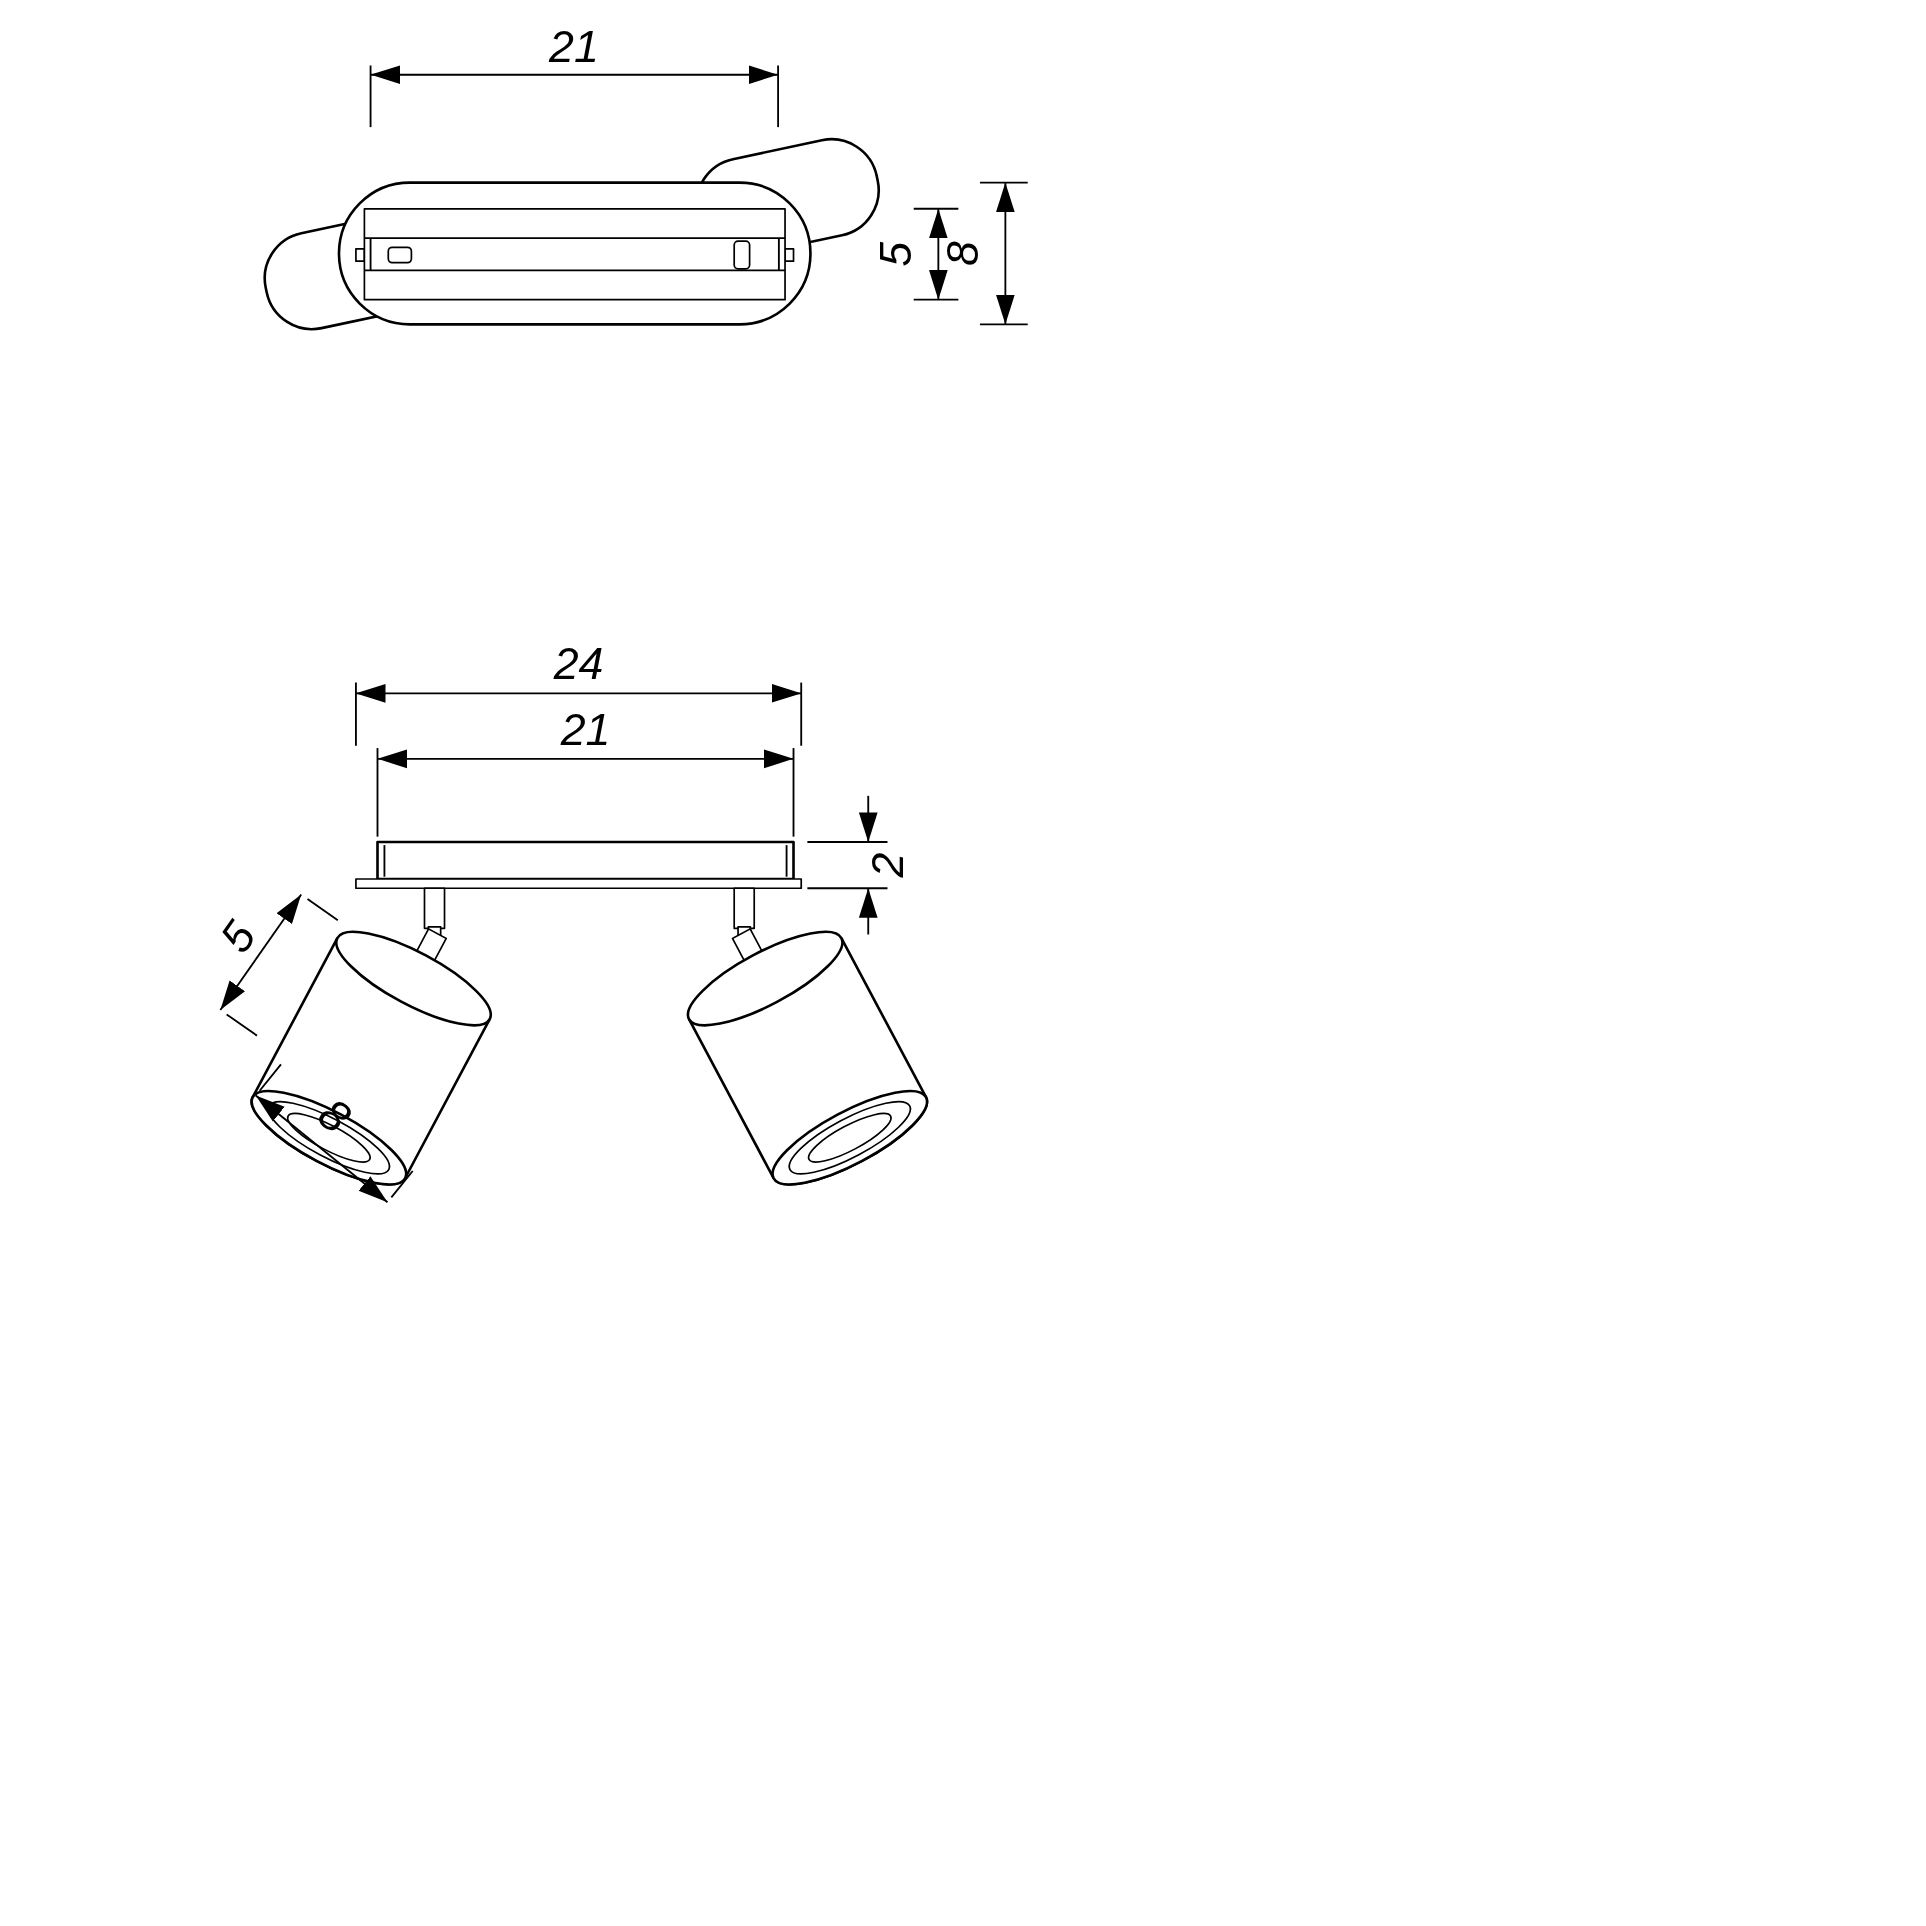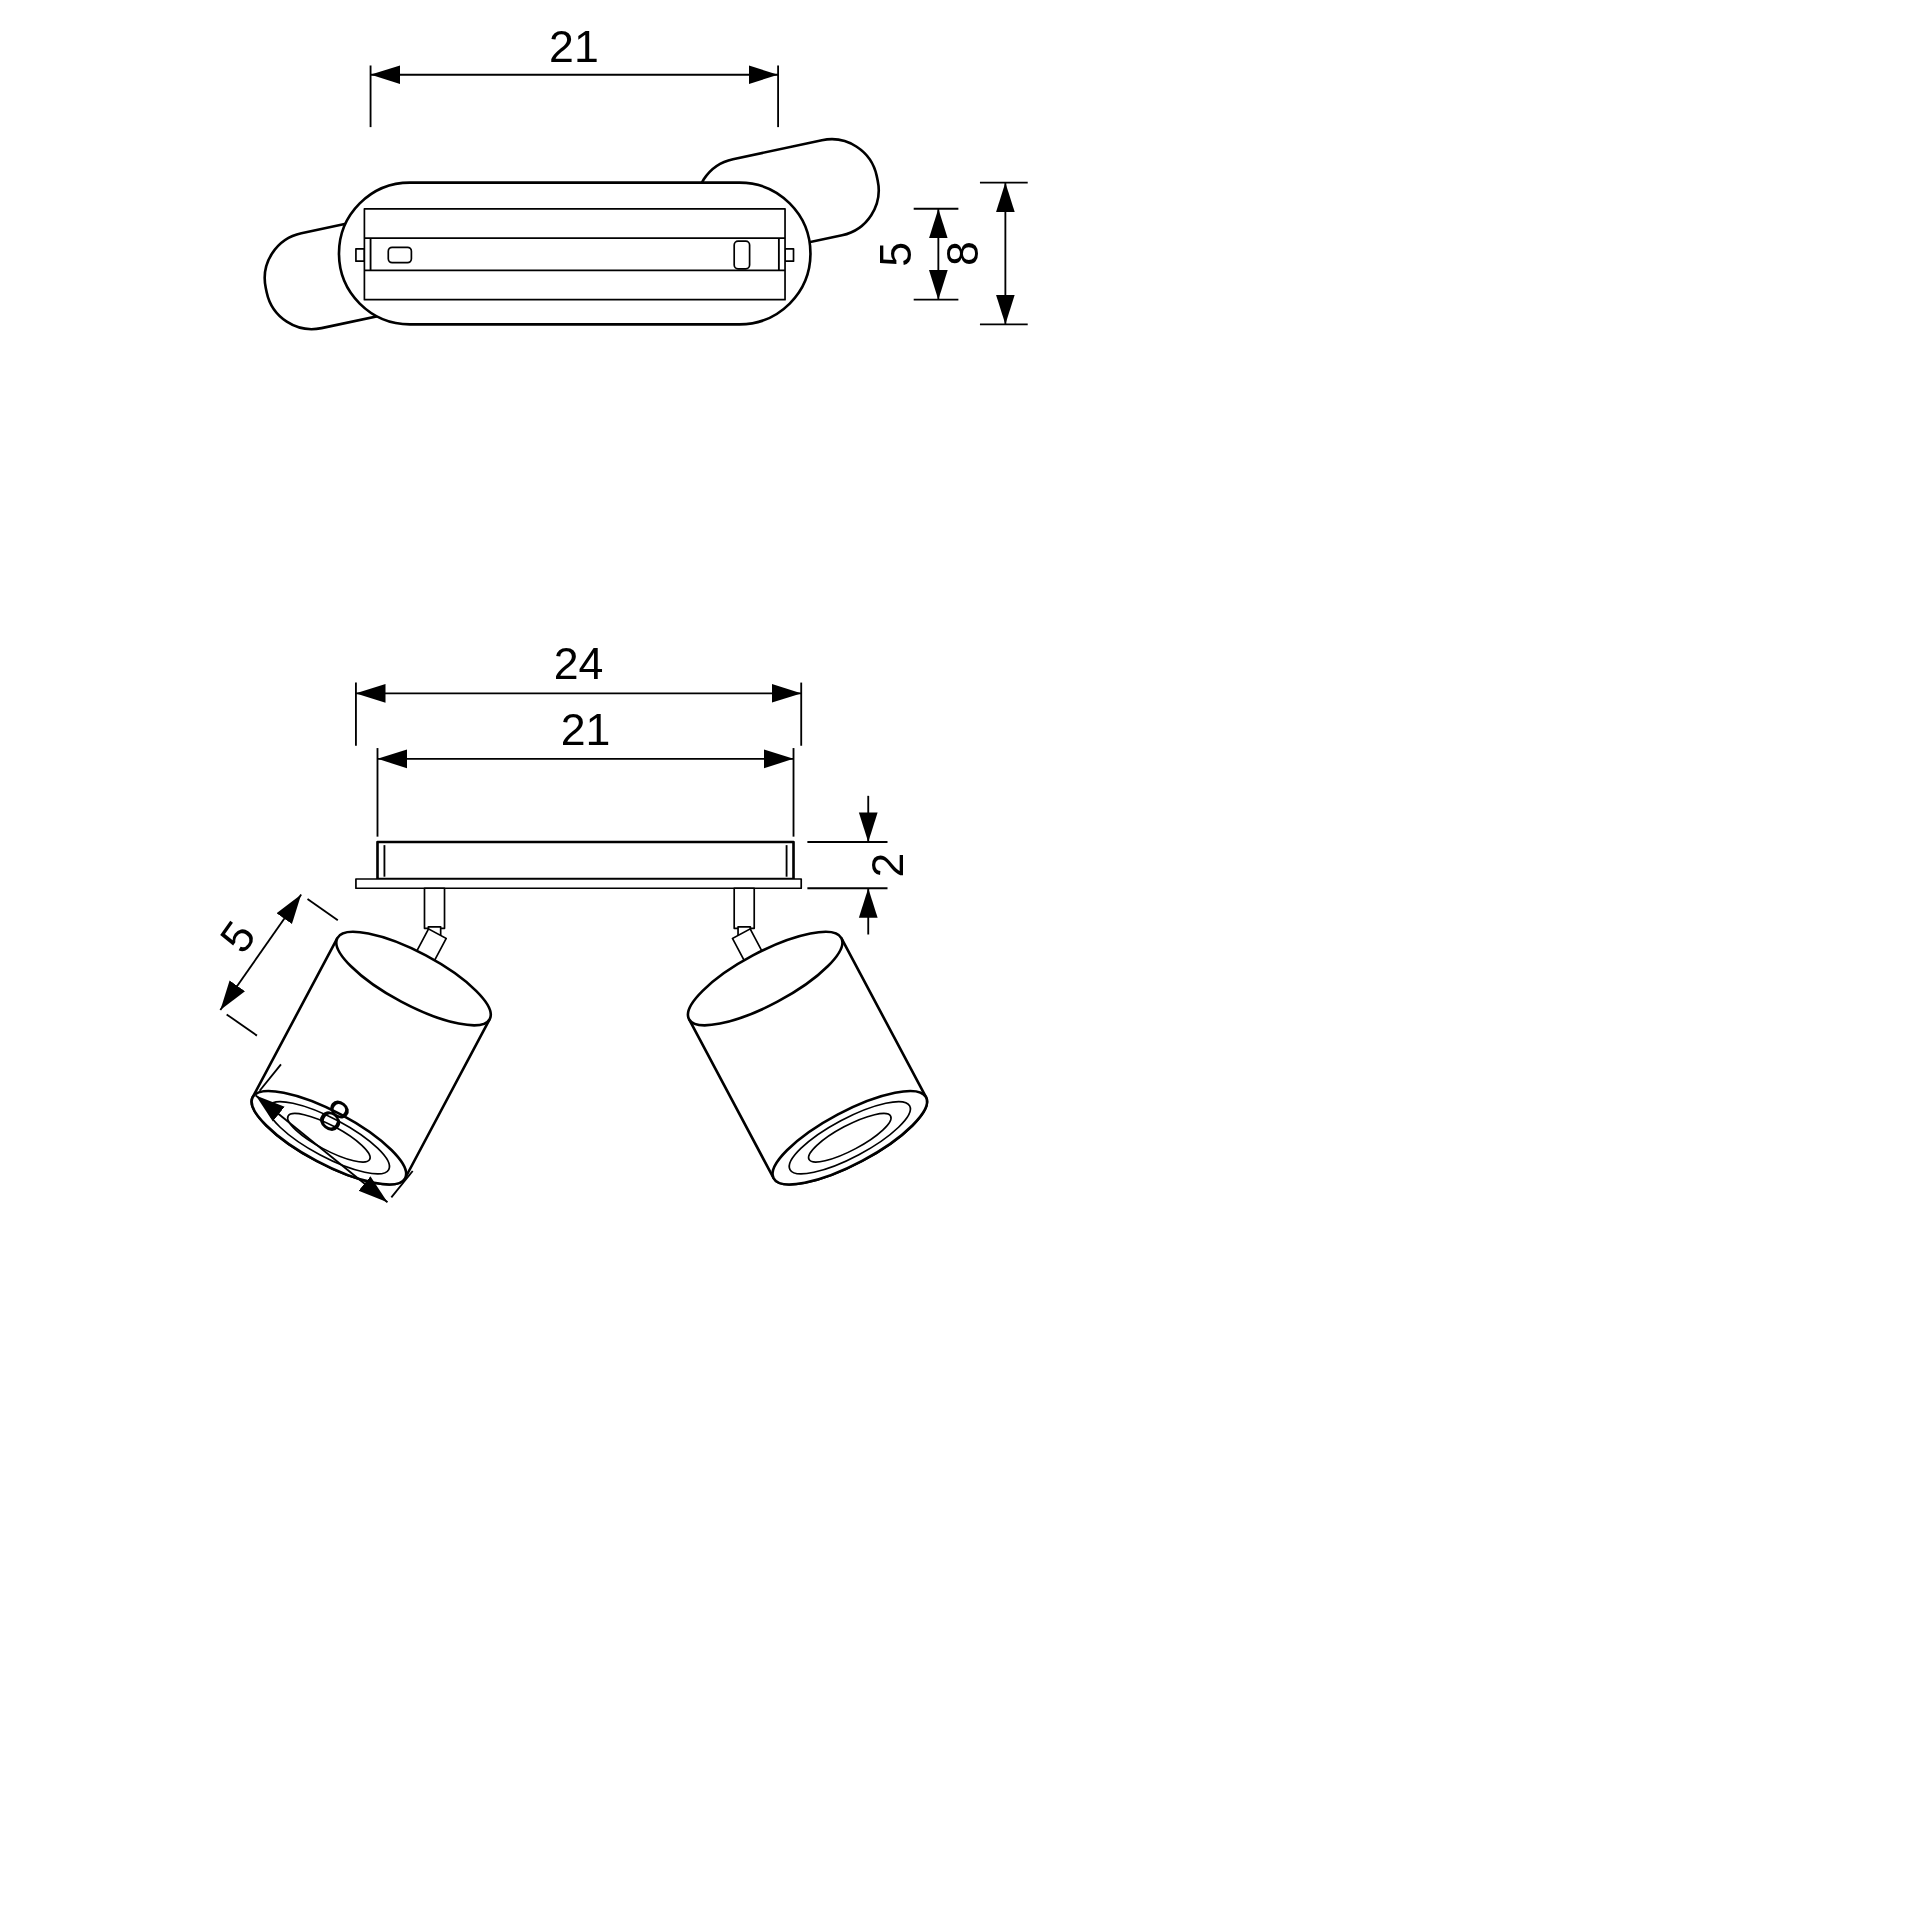--- a/index.html
+++ b/index.html
@@ -1,17 +1,17 @@
 <!DOCTYPE html>
 <html style="--line: #000000; --bg: #ffffff;font-size:12.3px"><head>
 <meta charset="utf-8">
 <style>
   :root{ --line:#000000; --bg:#ffffff; }
   html,body{ margin:0; padding:0; background:var(--bg); }
-  .canvas{ width:1772px; height:1926px; position:relative; background:var(--bg); overflow:hidden; }
+  .canvas{ width:1772px; height:1926px; position:relative; background:var(--bg); overflow:hidden;font-style:italic; }
   svg{ display:block; }
   .obj{ fill:#ffffff; stroke:var(--line); stroke-width:3.4; stroke-linejoin:round; }
   .thin{ stroke-width:2.2; }
   .dim{ fill:none; stroke:var(--line); stroke-width:2.4; }
   .lbl{ font-family:"Liberation Sans", sans-serif; font-size:58px; fill:var(--line); }
 </style>
 </head>
 <body>
 
 <div class="canvas">

